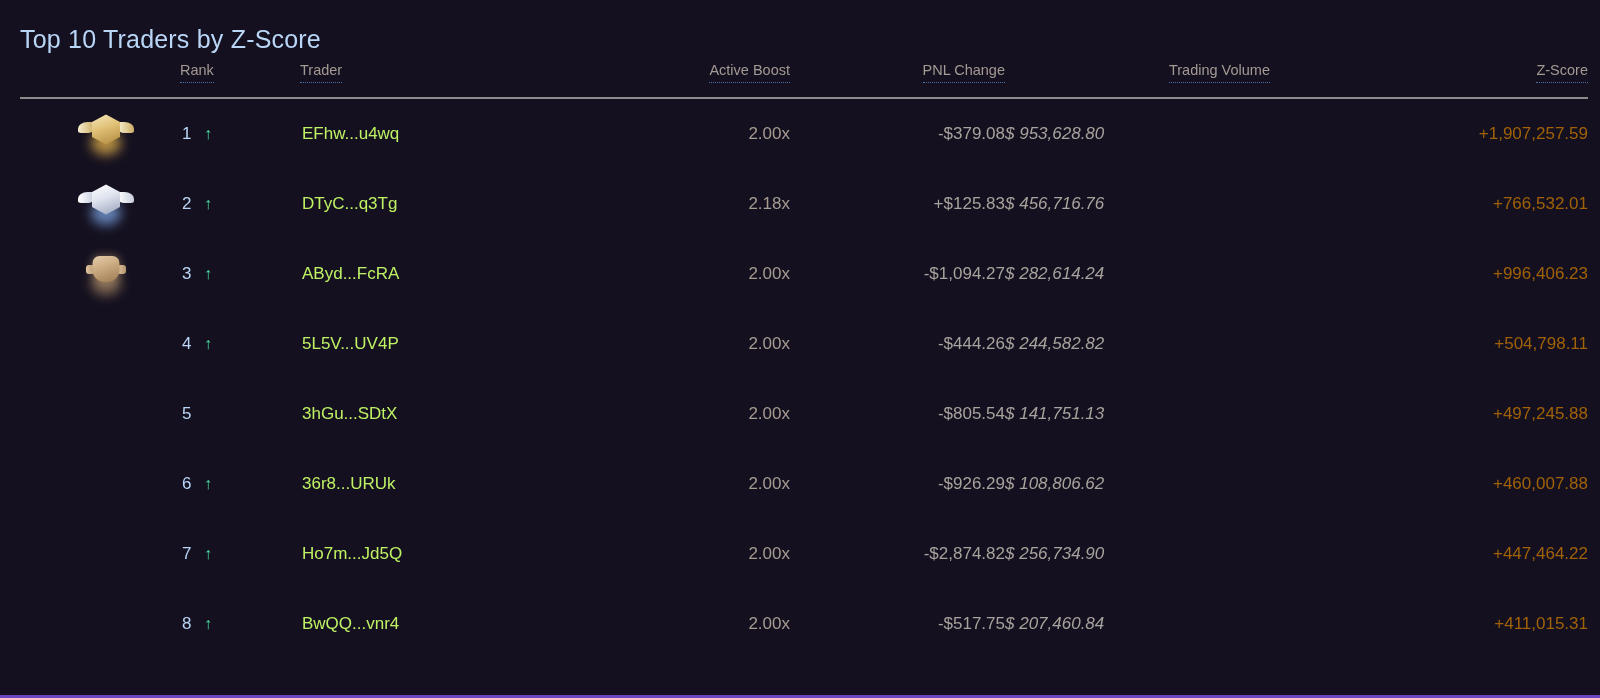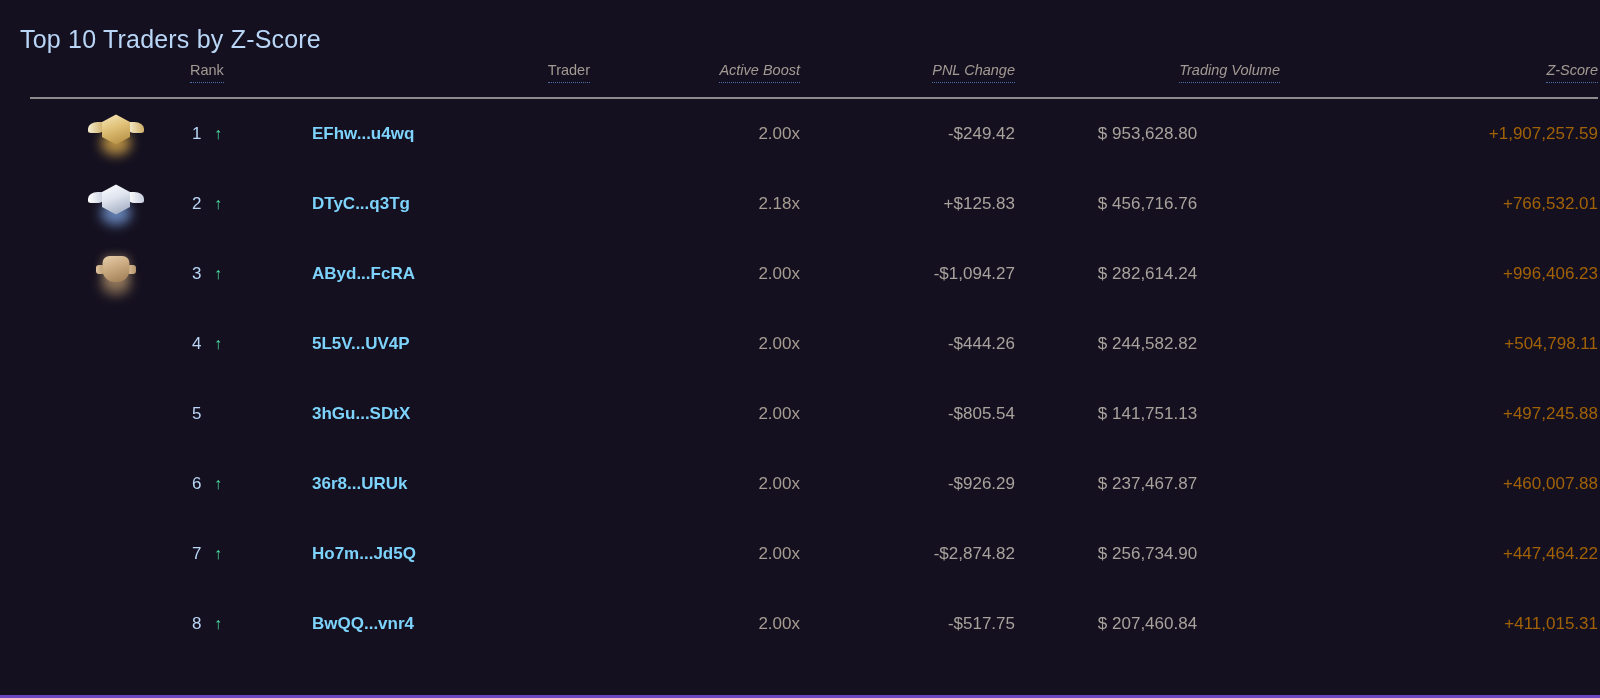--- a/index.html
+++ b/index.html
@@ -28,21 +28,21 @@
     left: 20px;
     top: 25px;
     font-size: 25px;
     color: #b9d6f7;
     letter-spacing: 0.2px;
     white-space: nowrap;
   }
   table.lb {
     position: absolute;
     top: 62px;
-    left: 30px;
+    left: 20px;
     width: 1568px;
     border-collapse: collapse;
     table-layout: fixed;
   }
   table.lb thead th {
     font-weight: normal;
     font-size: 14.5px;
     color: #a39a93;
     padding: 0 0 14px 0;
     vertical-align: bottom;
@@ -59,22 +59,22 @@
   col.c-medal { width: 160px; }
   col.c-rank  { width: 120px; }
   col.c-trader{ width: 280px; }
   col.c-boost { width: 210px; }
   col.c-pnl   { width: 215px; }
   col.c-vol   { width: 265px; }
   col.c-zs    { width: 318px; }
 
   th.h-medal  { text-align: left; }
   th.h-rank   { text-align: left; padding-left: 2px; }
-  th.h-trader { text-align: right; padding-left: 2px; }
-  th.h-boost, th.h-pnl, th.h-vol, th.h-zs { text-align: right; font-style: italic; }
+  th.h-trader { text-align: left; padding-left: 2px; }
+  th.h-boost, th.h-pnl, th.h-vol, th.h-zs { text-align: right; }
 
   tbody td {
     height: 70px;
     font-size: 17px;
     vertical-align: middle;
     padding: 0;
   }
   td.medal-cell { text-align: left; padding-left: 58px; }
   td.rank-cell {
     color: #b9d6f7;
@@ -88,28 +88,27 @@
     font-size: 16px;
     margin-left: 11px;
     display: inline-block;
   }
   .rank-arrow.hidden { visibility: hidden; }
   td.trader-cell {
     text-align: left;
     padding-left: 2px;
   }
   .trader-link {
-    color: #7dd3fc;
+    color: #bef264;
     text-decoration: none;
     cursor: pointer;
-    font-weight: bold;
   }
   td.boost-cell { text-align: right; color: #a69c92; }
   td.pnl-cell   { text-align: right; color: #a8a29c; }
-  td.vol-cell   { text-align: center; color: #a8a29c; }
+  td.vol-cell   { text-align: left; color: #a8a29c; font-style: italic; }
   td.zs-cell    { text-align: right; color: #a16207; }
 
   
   .medal {
     position: relative;
     display: inline-block;
     width: 56px;
     height: 44px;
   }
   .medal .wing {
@@ -214,21 +213,21 @@
           <span class="th-inner">Z-Score</span>
         </th>
       </tr>
     </thead>
     <tbody id="lb-body">
         <tr>
           <td class="medal-cell"><span class="medal gold"><span class="glow"></span><span class="wing left"></span><span class="wing right"></span><span class="core"></span></span></td>
           <td class="rank-cell"><span class="rank-num">1</span><span class="rank-arrow">↑</span></td>
           <td class="trader-cell"><a class="trader-link">EFhw...u4wq</a></td>
           <td class="boost-cell">2.00x</td>
-          <td class="pnl-cell">-$249.42</td>
+          <td class="pnl-cell">-$379.08</td>
           <td class="vol-cell">$ 953,628.80</td>
           <td class="zs-cell">+1,907,257.59</td>
         </tr>
         <tr>
           <td class="medal-cell"><span class="medal silver"><span class="glow"></span><span class="wing left"></span><span class="wing right"></span><span class="core"></span></span></td>
           <td class="rank-cell"><span class="rank-num">2</span><span class="rank-arrow">↑</span></td>
           <td class="trader-cell"><a class="trader-link">DTyC...q3Tg</a></td>
           <td class="boost-cell">2.18x</td>
           <td class="pnl-cell">+$125.83</td>
           <td class="vol-cell">$ 456,716.76</td>
@@ -260,21 +259,21 @@
           <td class="pnl-cell">-$805.54</td>
           <td class="vol-cell">$ 141,751.13</td>
           <td class="zs-cell">+497,245.88</td>
         </tr>
         <tr>
           <td class="medal-cell"></td>
           <td class="rank-cell"><span class="rank-num">6</span><span class="rank-arrow">↑</span></td>
           <td class="trader-cell"><a class="trader-link">36r8...URUk</a></td>
           <td class="boost-cell">2.00x</td>
           <td class="pnl-cell">-$926.29</td>
-          <td class="vol-cell">$ 237,467.87</td>
+          <td class="vol-cell">$ 108,806.62</td>
           <td class="zs-cell">+460,007.88</td>
         </tr>
         <tr>
           <td class="medal-cell"></td>
           <td class="rank-cell"><span class="rank-num">7</span><span class="rank-arrow">↑</span></td>
           <td class="trader-cell"><a class="trader-link">Ho7m...Jd5Q</a></td>
           <td class="boost-cell">2.00x</td>
           <td class="pnl-cell">-$2,874.82</td>
           <td class="vol-cell">$ 256,734.90</td>
           <td class="zs-cell">+447,464.22</td>

